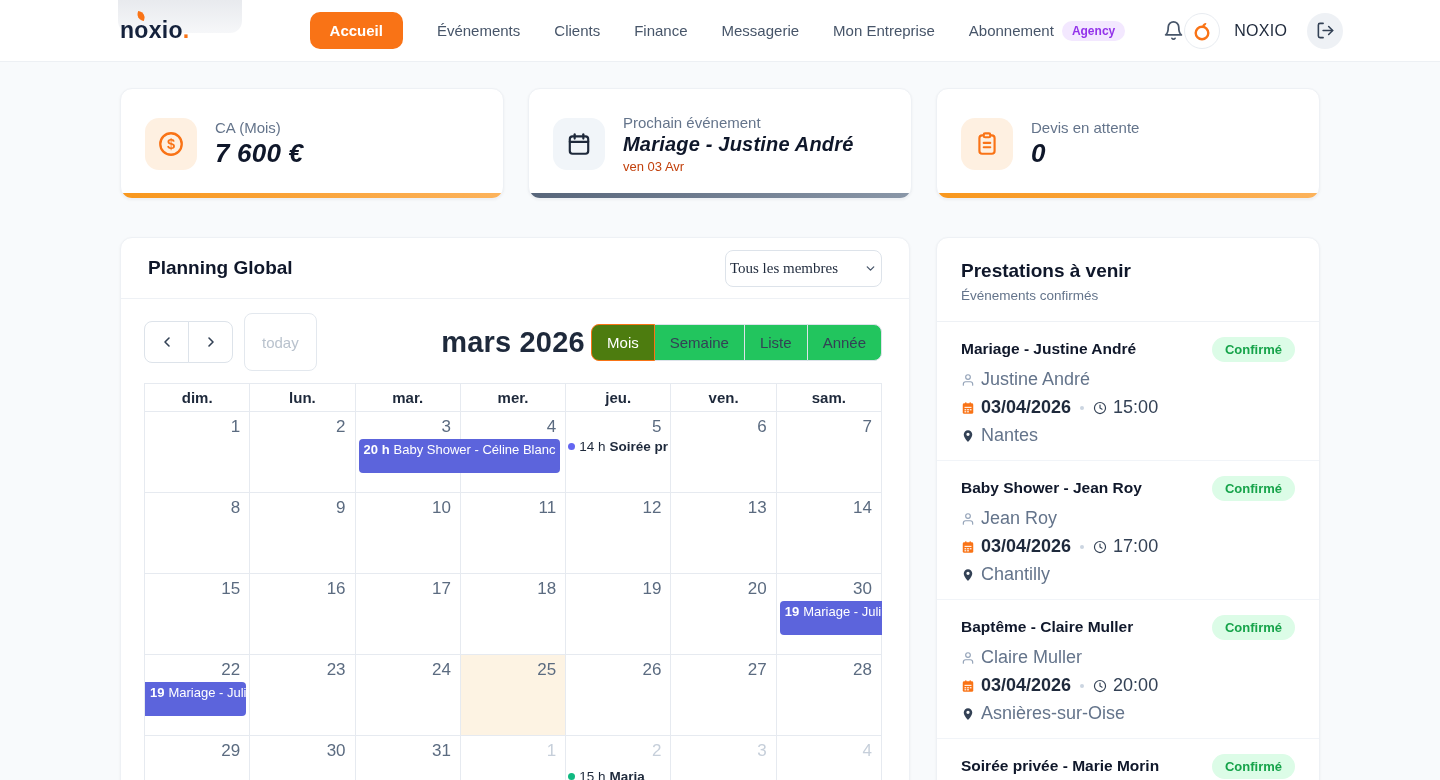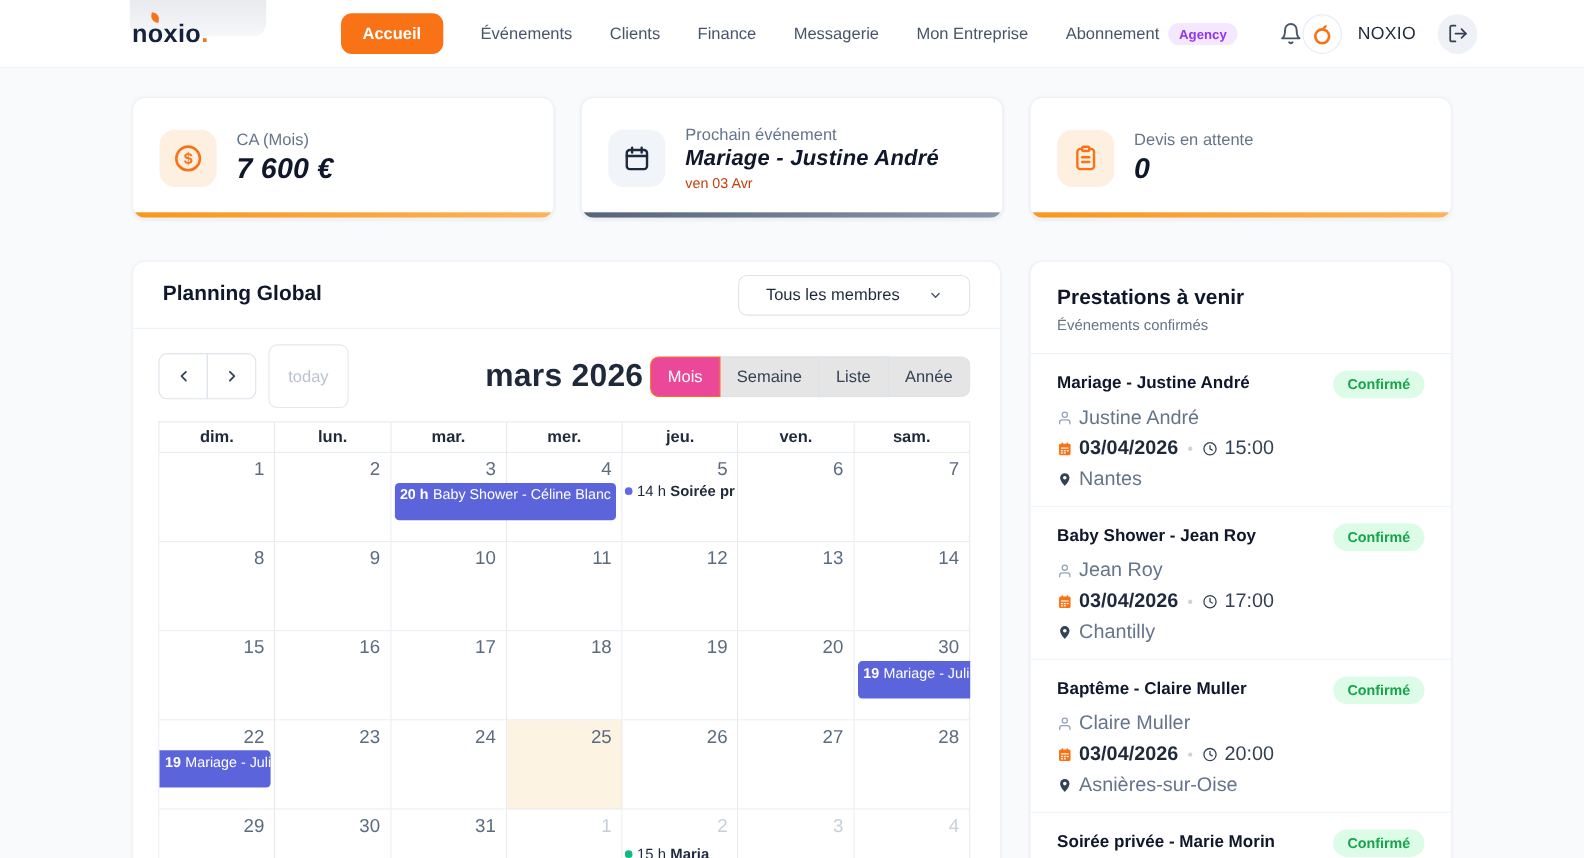--- a/index.html
+++ b/index.html
@@ -49,40 +49,40 @@
   .stat-bar { position:absolute; left:0; right:0; bottom:0; height:5px; }
   .stat-bar.orange { background:linear-gradient(90deg,#f8971d,#fcb35c); }
   .stat-bar.slate { background:linear-gradient(90deg,#57657a,#8a97a8); }
 
   
   .planning-card { overflow:hidden; }
   .planning-header { display:flex; align-items:center; justify-content:space-between;
                      padding:16px 27px; border-bottom:1px solid #eef1f5; height:61px; }
   .planning-title { font-size:19px; font-weight:700; color:#0f172a; }
   .filter-btn { display:flex; align-items:center; gap:26px; background:#fff; border:1px solid #dde3ea;
-                border-radius:8px; padding:9px 24px; font-size:15px; color:#1e293b; cursor:pointer;
-                font-family:Liberation Sans, sans-serif; }
+                border-radius:8px; padding:9px 4px; font-size:15px; color:#1e293b; cursor:pointer;
+                font-family:Liberation Serif, serif; }
   .planning-body { padding:22px 27px 0 23px; }
 
   .cal-toolbar { position:relative; display:flex; align-items:center; height:42px; margin-bottom:20px; }
   .btn-group { display:flex; }
   .nav-btn { width:45px; height:42px; background:#fff; border:1px solid #dde3ea; cursor:pointer;
              display:flex; align-items:center; justify-content:center; }
   .nav-btn.prev { border-radius:8px 0 0 8px; }
   .nav-btn.next { border-radius:0 8px 8px 0; margin-left:-1px; }
   .today-btn { margin-left:11px; padding:0 17px; height:58px; background:#fff; border:1px solid #e3e8ee;
                border-radius:8px; font-size:15px; color:#b9c2cd; font-family:inherit; }
   .cal-title { position:absolute; left:50%; transform:translateX(-50%); font-size:29px; font-weight:600;
                color:#1e293b; letter-spacing:.2px; }
   .view-group { margin-left:auto; display:flex; }
-  .view-btn { padding:0 15px; height:37px; background:#e5e5e5; border:1px solid #dde3ea; font-size:15px;
+  .view-btn { padding:0 15px; height:37px; background:#22c55e; border:1px solid #dde3ea; font-size:15px;
               color:#334155; cursor:pointer; margin-left:-1px; font-family:inherit; }
   .view-btn:first-child { border-radius:8px 0 0 8px; margin-left:0; }
   .view-btn:last-child { border-radius:0 8px 8px 0; }
-  .view-btn.active { background:#ec4899; border-color:#f97316; color:#fff; z-index:1; position:relative; }
+  .view-btn.active { background:#4d7c0f; border-color:#f97316; color:#fff; z-index:1; position:relative; }
 
   
   .cal { border:1px solid #e6eaf0; border-bottom:none; border-right:none; }
   .cal-head { display:grid; grid-template-columns:repeat(7,1fr); }
   .cal-head-cell { height:28px; display:flex; align-items:center; justify-content:center;
                    font-size:15px; font-weight:700; color:#1e293b;
                    border-right:1px solid #e6eaf0; border-bottom:1px solid #e6eaf0; }
   .cal-grid { display:grid; grid-template-columns:repeat(7,1fr); grid-auto-rows:81px; }
   .cal-cell { position:relative; border-right:1px solid #e6eaf0; border-bottom:1px solid #e6eaf0;
               background:#fff; cursor:pointer; }

